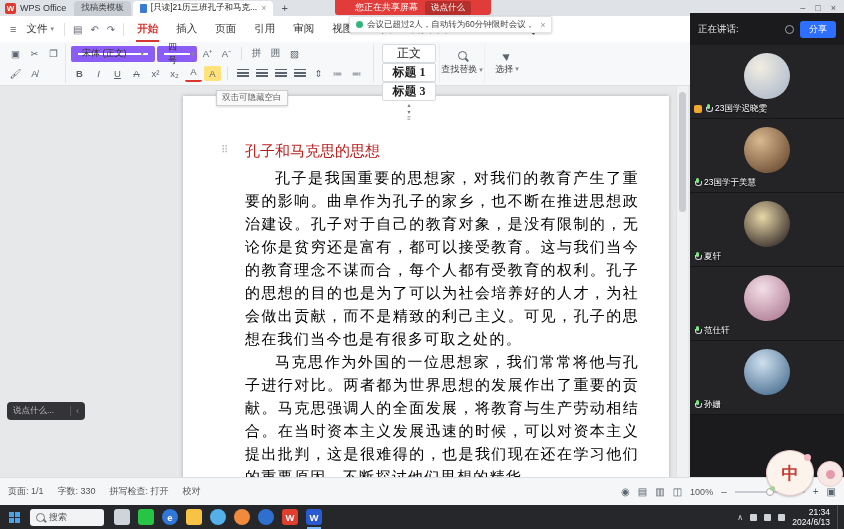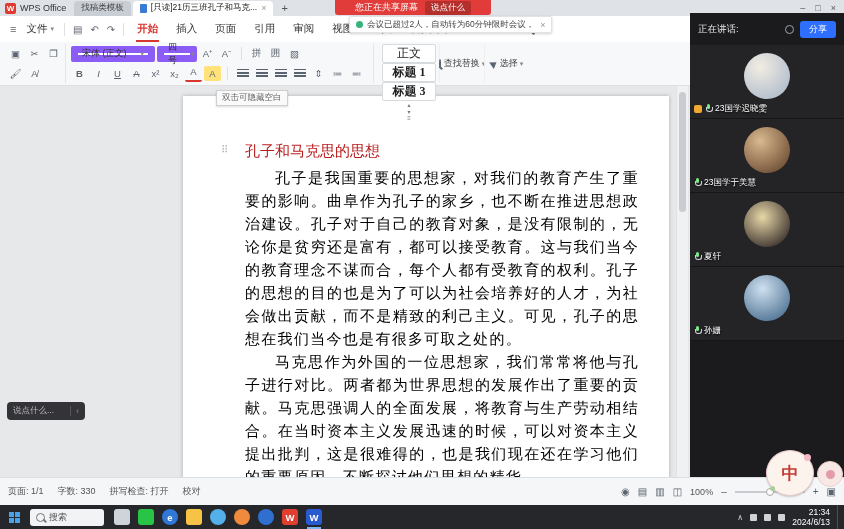--- a/index.html
+++ b/index.html
@@ -53,21 +53,21 @@
   .combo.size{width:40px;}
   .bars{width:12px;height:9px;background:repeating-linear-gradient(to bottom,#5a6470 0 1.4px,transparent 1.4px 3.2px);}
   .b{font-weight:bold;} .i{font-style:italic;} .u{text-decoration:underline;} .strike{text-decoration:line-through;}
   .fcolor{border-bottom:2px solid #d8372f;line-height:10px;}
   .hl{background:#ffe27a;padding:0 1px;}
   .gallery{display:flex;align-items:center;margin-left:8px;border-left:1px solid #e5e5e5;padding-left:8px;flex-direction:column;}
   .style-box{width:52px;height:36px;border:1px solid #d8dbde;background:#fff;margin-right:3px;display:flex;align-items:center;justify-content:center;border-radius:2px;}
   .style-big{font-size:12px;color:#222;font-family:"Liberation Serif","DejaVu Serif",serif;white-space:nowrap;}
   .style-box.hbold .style-big{font-weight:bold;}
   .gal-col{display:flex;flex-direction:column;align-items:center;justify-content:space-between;height:34px;margin:0 4px 0 1px;font-size:6px;color:#778;}
-  .vbtn{width:44px;display:flex;flex-direction:row;align-items:center;justify-content:center;gap:3px;font-size:9px;color:#444;border-left:1px solid #efefef;}
+  .vbtn{width:44px;display:flex;flex-direction:column;align-items:center;justify-content:center;gap:3px;font-size:9px;color:#444;border-left:1px solid #efefef;}
   .vbtn .lbl{display:flex;align-items:center;gap:2px;white-space:nowrap;}
   .cursor-ico{width:0;height:0;border-left:6px solid #5a6470;border-top:4px solid transparent;border-bottom:4px solid transparent;transform:rotate(-35deg);}
 
   
   .docarea{position:absolute;top:86px;left:0;right:0;bottom:43px;background:#e7e8ea;overflow:hidden;z-index:1;}
   .page{position:absolute;left:183px;top:10px;width:486px;height:620px;background:#fff;box-shadow:0 0 4px rgba(0,0,0,.25);padding:44px 30px 0 62px;box-sizing:border-box;}
   .tip{position:absolute;left:216px;top:4px;background:#fafafa;border:1px solid #cfcfcf;font-size:8.5px;color:#666;padding:1px 5px;box-shadow:0 1px 2px rgba(0,0,0,.15);z-index:3;white-space:nowrap;}
   .handle{position:absolute;left:38px;top:48px;color:#b3b3b3;font-size:10px;}
   .doc-title{text-align:left;font-family:"Liberation Serif","DejaVu Serif",serif;font-size:15px;line-height:23px;color:#b91c1c;margin:0 0 4px 0;font-weight:normal;}
   .para{font-family:"Liberation Serif","DejaVu Serif",serif;font-size:15px;line-height:23px;letter-spacing:1.3px;text-align:justify;text-indent:2em;color:#000;margin:0;}
@@ -378,20 +378,28 @@
 
   <div class="tile">
     <div class="avatar av3"></div>
     <div class="nrow">
 
       <span class="mic"></span>
       <span class="pname">夏轩</span>
     </div>
   </div>
 
+  <div class="tile">
+    <div class="avatar av4"></div>
+    <div class="nrow">
+
+      <span class="mic"></span>
+      <span class="pname">范仕轩</span>
+    </div>
+  </div>
 
   <div class="tile">
     <div class="avatar av5"></div>
     <div class="nrow">
 
       <span class="mic"></span>
       <span class="pname">孙姗</span>
     </div>
   </div>
 </div>

